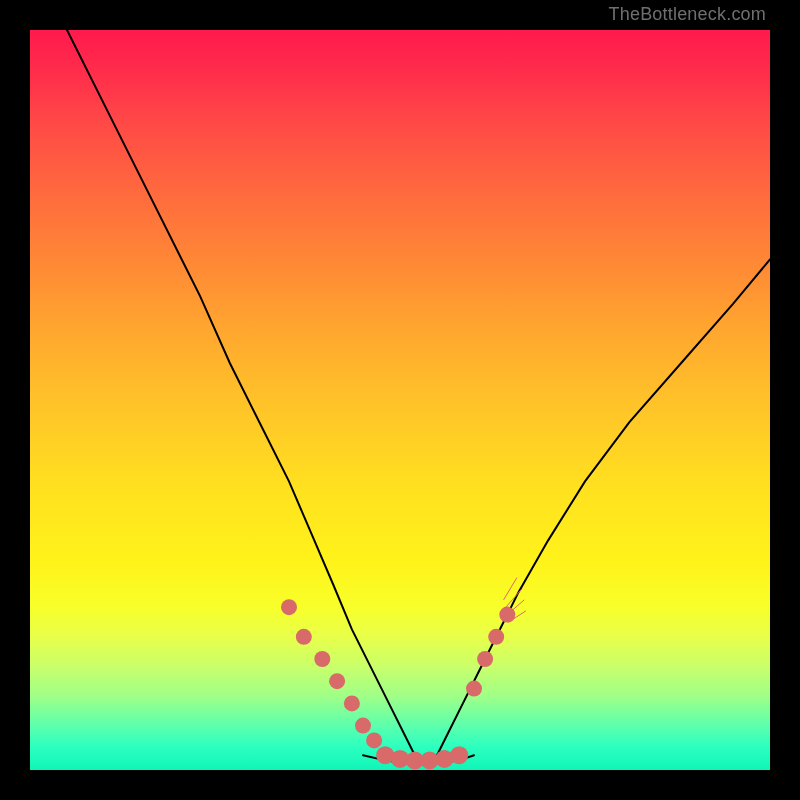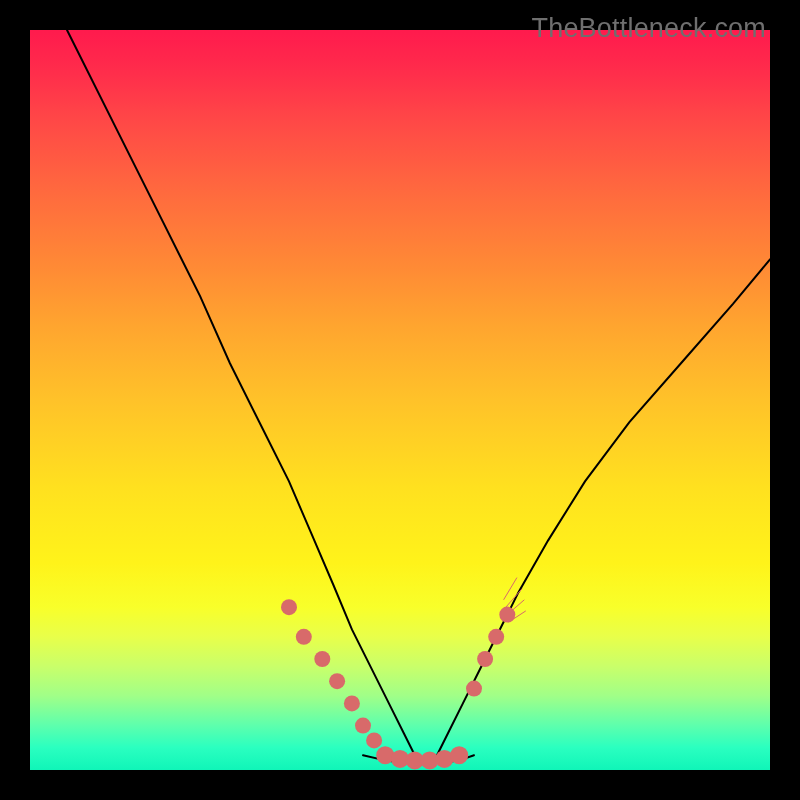--- a/index.html
+++ b/index.html
@@ -45,24 +45,23 @@
       #5dffad 94%,
       #2affc0 97%,
       #10f5b8 100%
     );
   }
   .watermark {
     position: absolute;
     top: 4px;
     right: 34px;
     color: #6f6f6f;
-    font-size: 27px;
+    font-size: 18px;
     font-weight: 500;
     letter-spacing: 0.2px;
-    margin-top: 9px;
   }
   svg.curves {
     position: absolute;
     top: 0; left: 0;
     width: 740px; height: 740px;
   }
 </style>
 </head>
 <body>
 

